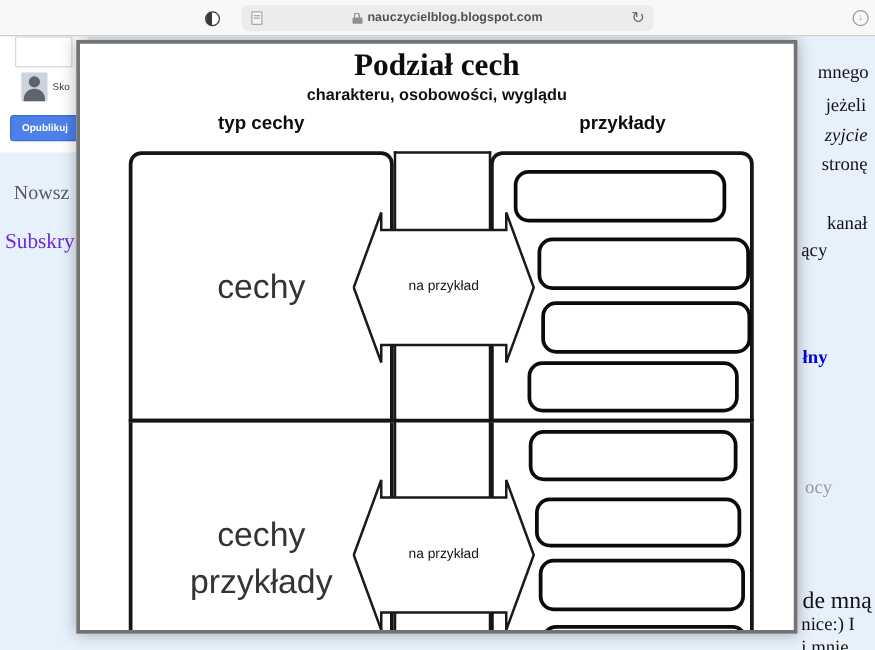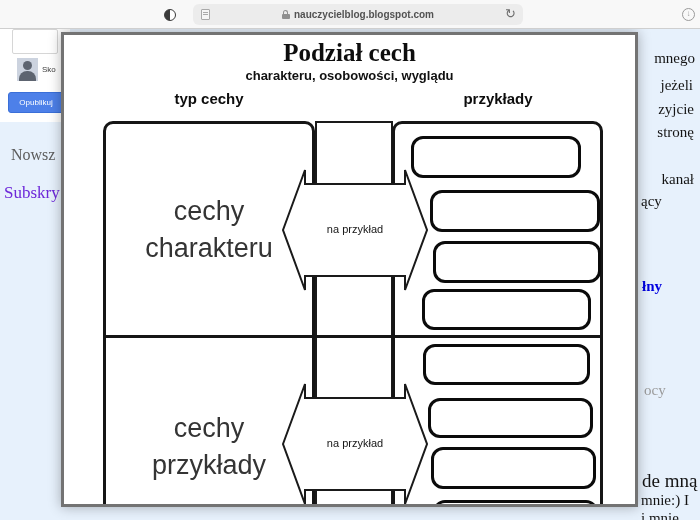--- a/index.html
+++ b/index.html
@@ -72,21 +72,21 @@
     border-radius:50%; background:#5d6470;
   }
   .avatar .torso {
     position:absolute; left:2px; top:13px; width:17px; height:12px;
     border-radius:8px 8px 0 0; background:#5d6470;
   }
   .author-label { position:absolute; left:42px; top:36px; font-size:8px; color:#3c3c3c; }
   .publish-btn {
     position:absolute; left:8px; top:63px; width:56px; height:21px;
     background:#4d80e9; border:1px solid #3a6fd8; border-radius:3px;
-    color:#fff; font-size:8px; font-weight:normal; text-align:center; line-height:19px;
+    color:#fff; font-size:8px; font-weight:bold; text-align:center; line-height:19px;
   }
   .frag { position:absolute; font-family:"Liberation Serif", serif; color:#141414; white-space:nowrap; z-index:1; }
   
   .overlay {
     position:absolute; left:61px; top:32px; width:577px; height:475px;
     background:#ffffff; border:3px solid #737373;
     box-shadow:0 0 12px rgba(0,0,0,0.3); z-index:10; overflow:hidden;
   }
   .ws-title {
     position:absolute; left:0; top:4px; width:100%; text-align:center;
@@ -146,44 +146,43 @@
   </div>
   <span class="author-label">Sko</span>
   <div class="publish-btn">Opublikuj</div>
 </div>
 
 <span class="frag" style="left:11px; top:146px; font-size:16px; color:#5c5c5c;">Nowsz</span>
 <span class="frag" style="left:4px; top:183px; font-size:17px; color:#6d28d9;">Subskry</span>
 
 <span class="frag" style="right:5px; top:50px;  font-size:15px;">mnego</span>
 <span class="frag" style="right:7px; top:77px;  font-size:15px;">jeżeli</span>
-<span class="frag" style="right:6px; top:101px; font-size:15px;">zyjcie</span>
+<span class="frag" style="right:6px; top:101px; font-size:15px;font-style:italic;">zyjcie</span>
 <span class="frag" style="right:6px; top:124px; font-size:15px;">stronę</span>
 <span class="frag" style="right:6px; top:171px; font-size:15px;">kanał</span>
 <span class="frag" style="left:641px; top:193px; font-size:15px;">ący</span>
 <span class="frag" style="left:642px; top:278px; font-size:15px; font-weight:bold; color:#0000e0;">łny</span>
 <span class="frag" style="left:644px; top:382px; font-size:15px; color:#9b9b9b;">ocy</span>
 <span class="frag" style="left:642px; top:470px; font-size:19px;">de mną</span>
-<span class="frag" style="left:641px; top:492px; font-size:15px;">mnie:) I</span>
+<span class="frag" style="left:641px; top:492px; font-size:15px;">nice:) I</span>
 <span class="frag" style="left:641px; top:510px; font-size:15px;">i mnie</span>
 
 <div class="overlay">
 
   <div class="ws-title">Podział cech</div>
   <div class="ws-subtitle">charakteru, osobowości, wyglądu</div>
 
   <div class="col-header" style="left:328px;">przykłady</div>
   <div class="col-header" style="left:39px;">typ cechy</div>
 
   <div class="mid-col"></div>
 
   <div class="tbox" style="left:39px; top:86px; width:212px; height:217px; border-radius:10px 10px 0 0;">
     <div class="row-label">
       <span>cechy</span>
-      <span>charakteru</span>
     </div>
   </div>
   <div class="tbox" style="left:328px; top:86px; width:211px; height:217px; border-radius:10px 10px 0 0;"></div>
 
   <div class="tbox" style="left:39px; top:303px; width:212px; height:220px; border-top:none;">
     <div class="row-label">
       <span>cechy</span>
       <span>przykłady</span>
     </div>
   </div>

